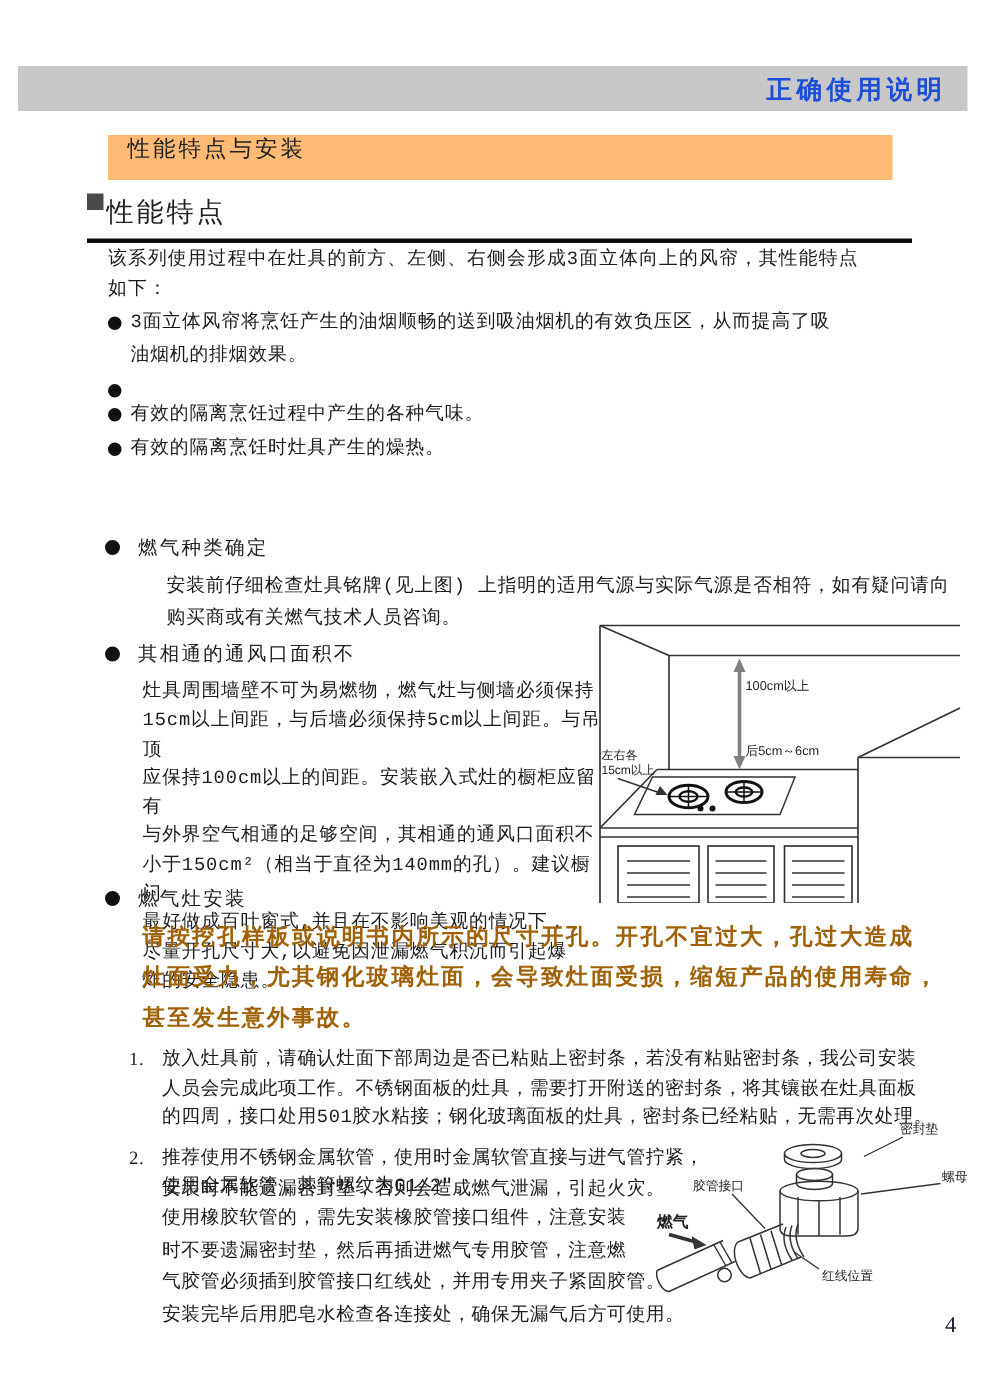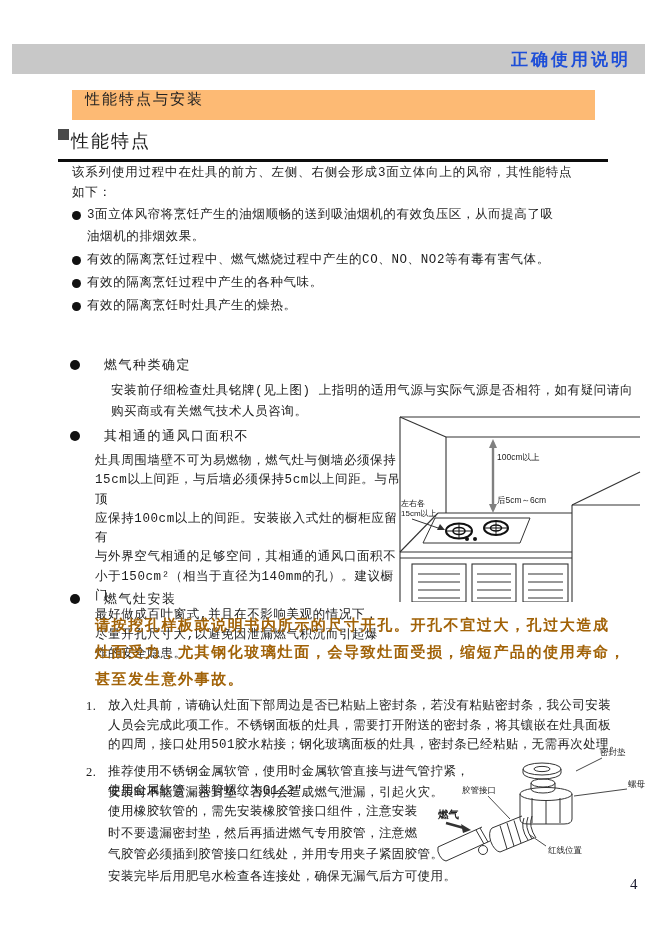--- a/index.html
+++ b/index.html
@@ -38,21 +38,21 @@
 
   .intro {
     position:absolute; left:72px; top:163px; width:552px;
     font-size:12.5px; line-height:20px; letter-spacing:0.8px;
   }
   .bullets { position:absolute; left:72px; top:205px; width:556px; margin:0; padding:0; list-style:none; }
   .bullets li { display:flex; gap:6px; margin-bottom:1.5px; font-size:12.5px; line-height:21.5px; letter-spacing:0.6px; }
   .dot { width:9px; height:9px; border-radius:50%; background:#111; flex:none; margin-top:6px; }
 
   .dot-title {
-    position:absolute; display:flex; align-items:center; gap:24px;
+    position:absolute; display:flex; align-items:center; gap:12px;
     font-size:13px; letter-spacing:1.5px; color:#222;
   }
   .dot-title .dot { margin-top:0; width:10px; height:10px; }
   .t-gastype { left:70px; top:356px; }
   .t-cabinet { left:70px; top:427px; }
   .t-stove   { left:70px; top:590px; }
 
   .gastype-body {
     position:absolute; left:72px; top:381px; width:556px;
     font-size:12.5px; line-height:21px; letter-spacing:0.6px;margin-left:39px;
@@ -105,21 +105,20 @@
 如下：</div>
 
   <ul class="bullets">
     <li>
       <span class="dot"></span>
       <span class="prewrap">3面立体风帘将烹饪产生的油烟顺畅的送到吸油烟机的有效负压区，从而提高了吸
 油烟机的排烟效果。</span>
     </li>
     <li>
       <span class="dot"></span>
-      <span class="prewrap">有效的隔离烹饪过程中、燃气燃烧过程中产生的CO、NO、NO2等有毒有害气体。</span>
     </li>
     <li>
       <span class="dot"></span>
       <span class="prewrap">有效的隔离烹饪过程中产生的各种气味。</span>
     </li>
     <li>
       <span class="dot"></span>
       <span class="prewrap">有效的隔离烹饪时灶具产生的燥热。</span>
     </li>
   </ul>

